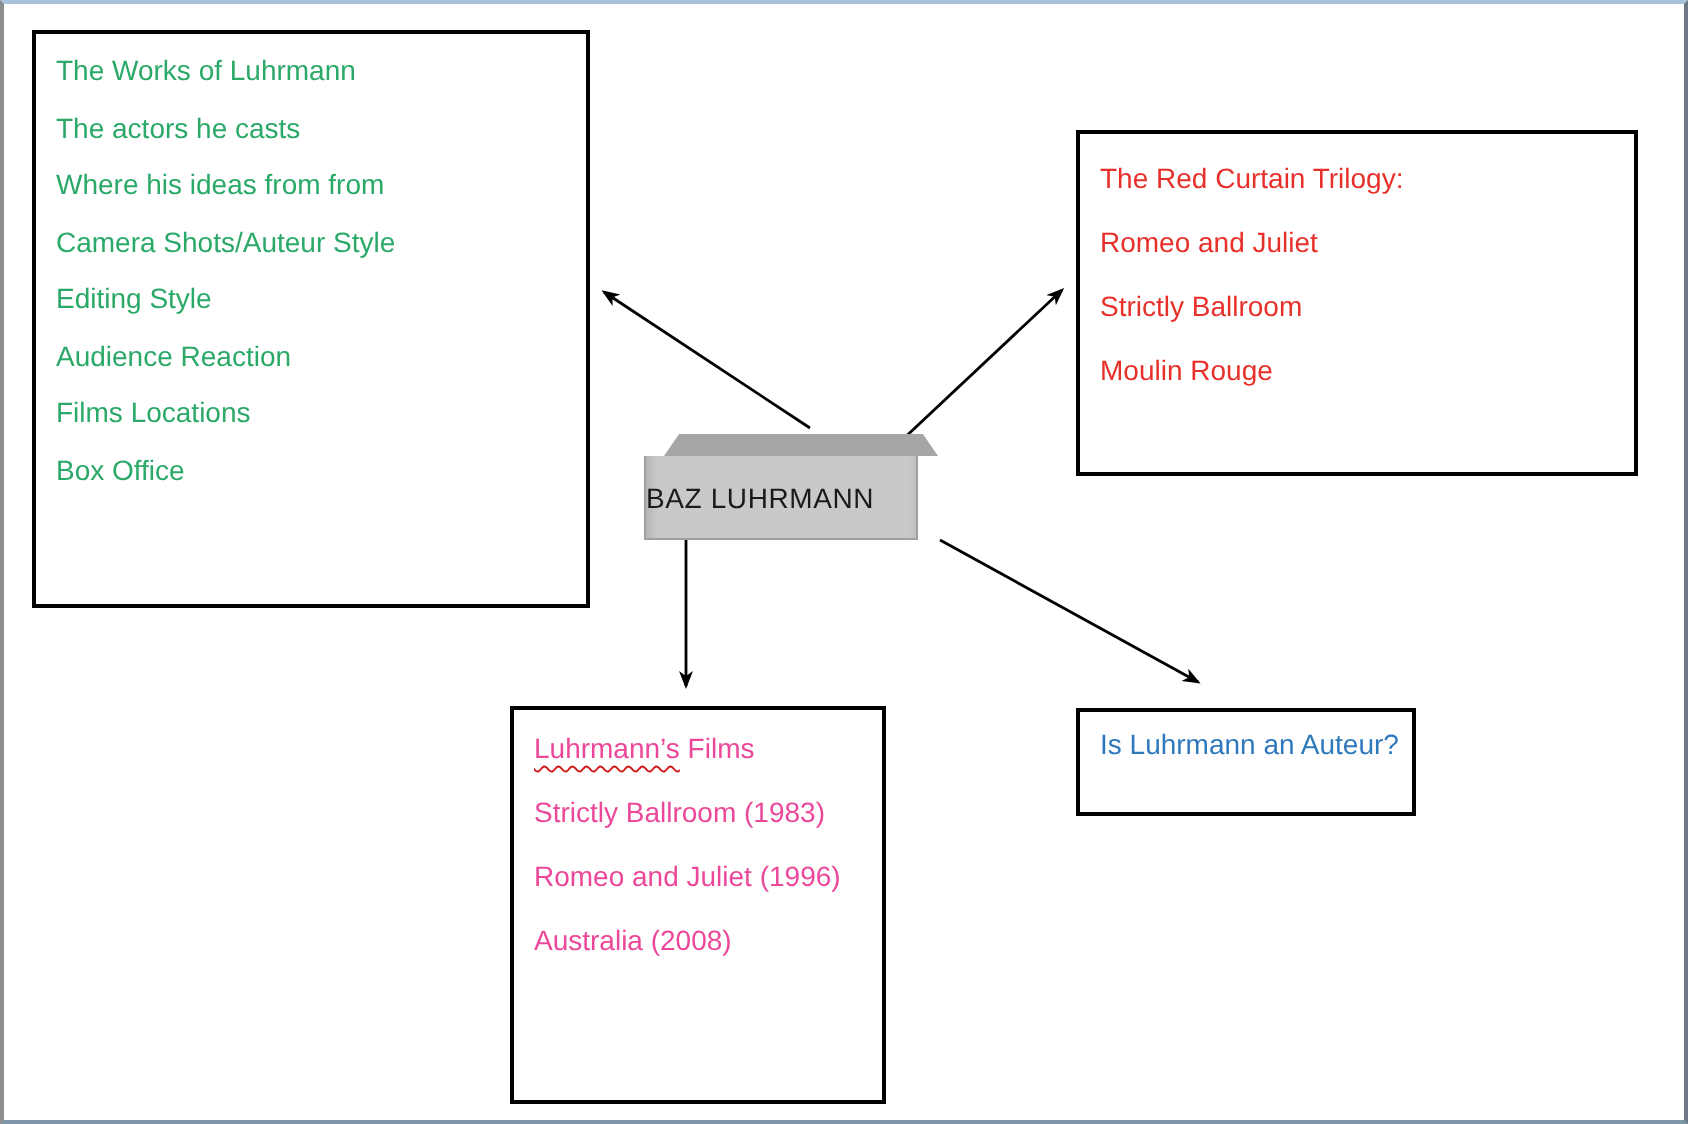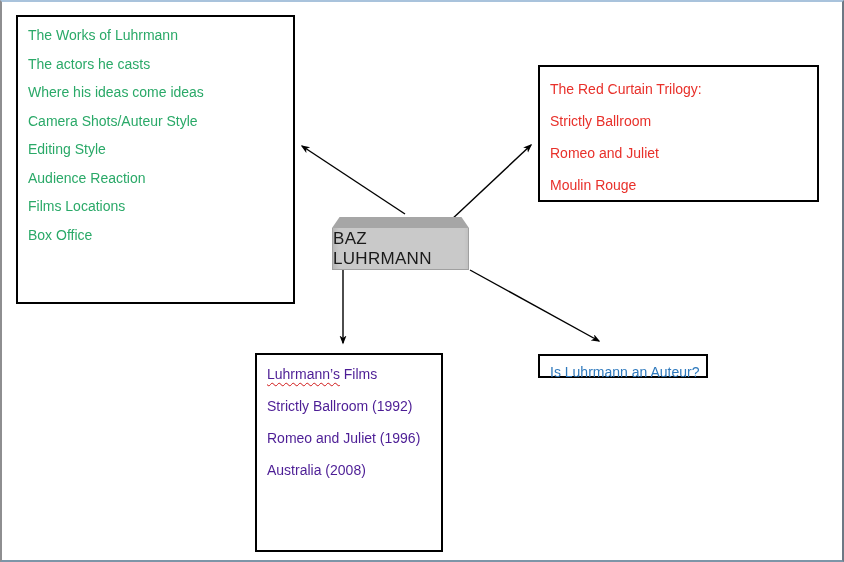--- a/index.html
+++ b/index.html
@@ -35,68 +35,68 @@
   .topics {
     left: 14px; top: 13px;
     width: 279px; height: 289px;
     padding: 4px 0 0 10px;
     color: #2aa968;
   }
   .topics .line { line-height: 28.5px; }
   
   .trilogy {
     left: 536px; top: 63px;
-    width: 281px; height: 137px;
+    width: 281px; height: 173px;
     padding: 6px 0 0 10px;
     color: #e8302a;
   }
   .trilogy .line { line-height: 32px; }
   
   .films {
     left: 253px; top: 351px;
     width: 188px; height: 199px;
     padding: 3px 0 0 10px;
-    color: #4c1d95;
+    color: #ec4899;
   }
   .films .line { line-height: 32px; }
   .squiggle {
     text-decoration: underline;
     text-decoration-style: wavy;
     text-decoration-color: #d01818;
     text-decoration-thickness: 1px;
     text-underline-offset: 3px;
   }
   
   .auteur {
     left: 536px; top: 352px;
-    width: 170px; height: 24px;
+    width: 170px; height: 54px;
     padding: 8px 0 0 10px;
     color: #2e79bd;
   }
   .auteur .line { line-height: 16px; }
   
   .cube-top {
     position: absolute;
     left: 330px; top: 215px;
     width: 137px; height: 11px;
     background: #a6a6a6;
     clip-path: polygon(5.5% 0, 94.5% 0, 100% 100%, 0 100%);
   }
   .cube-front {
     position: absolute;
-    left: 330px; top: 226px;
+    left: 320px; top: 226px;
     width: 137px; height: 42px;
     box-sizing: border-box;
     background: linear-gradient(90deg, #b7b7b7 0px, #c9c9c9 6px, #c9c9c9 131px, #bdbdbd 137px);
     border: 1px solid #a0a0a0;
     border-top: none;
     display: flex;
     align-items: center;
     color: #1a1a1a;
-    font-size: 17px;
+    font-size: 14px;
     letter-spacing: 0.3px;
   }
   .arrows {
     position: absolute;
     left: 0; top: 0;
     width: 844px; height: 562px;
     pointer-events: none;
   }
 </style>
 </head>
@@ -112,45 +112,45 @@
     </defs>
     <line x1="403" y1="212" x2="300" y2="144" stroke="#000000" stroke-width="1.4" marker-end="url(#ah)"></line>
     <line x1="448" y1="219" x2="529" y2="143" stroke="#000000" stroke-width="1.4" marker-end="url(#ah)"></line>
     <line x1="341" y1="268" x2="341" y2="341" stroke="#000000" stroke-width="1.4" marker-end="url(#ah)"></line>
     <line x1="468" y1="268" x2="597" y2="339" stroke="#000000" stroke-width="1.4" marker-end="url(#ah)"></line>
   </svg>
 
   <div class="box topics">
     <span class="line">The Works of Luhrmann</span>
     <span class="line">The actors he casts</span>
-    <span class="line">Where his ideas come ideas</span>
+    <span class="line">Where his ideas from from</span>
     <span class="line">Camera Shots/Auteur Style</span>
     <span class="line">Editing Style</span>
     <span class="line">Audience Reaction</span>
     <span class="line">Films Locations</span>
     <span class="line">Box Office</span>
   </div>
 
   <div class="box trilogy">
     <span class="line">The Red Curtain Trilogy:</span>
+    <span class="line">Romeo and Juliet</span>
     <span class="line">Strictly Ballroom</span>
-    <span class="line">Romeo and Juliet</span>
     <span class="line">Moulin Rouge</span>
   </div>
 
   <div>
     <div class="cube-top"></div>
     <div class="cube-front">
       <span>BAZ LUHRMANN</span>
     </div>
   </div>
 
   <div class="box films">
     <span class="line"><span class="squiggle">Luhrmann’s</span><span> Films</span></span>
-    <span class="line">Strictly Ballroom (1992)</span>
+    <span class="line">Strictly Ballroom (1983)</span>
     <span class="line">Romeo and Juliet (1996)</span>
     <span class="line">Australia (2008)</span>
   </div>
 
   <div class="box auteur">
     <span class="line">Is Luhrmann an Auteur?</span>
   </div>
 
 </div>
 

